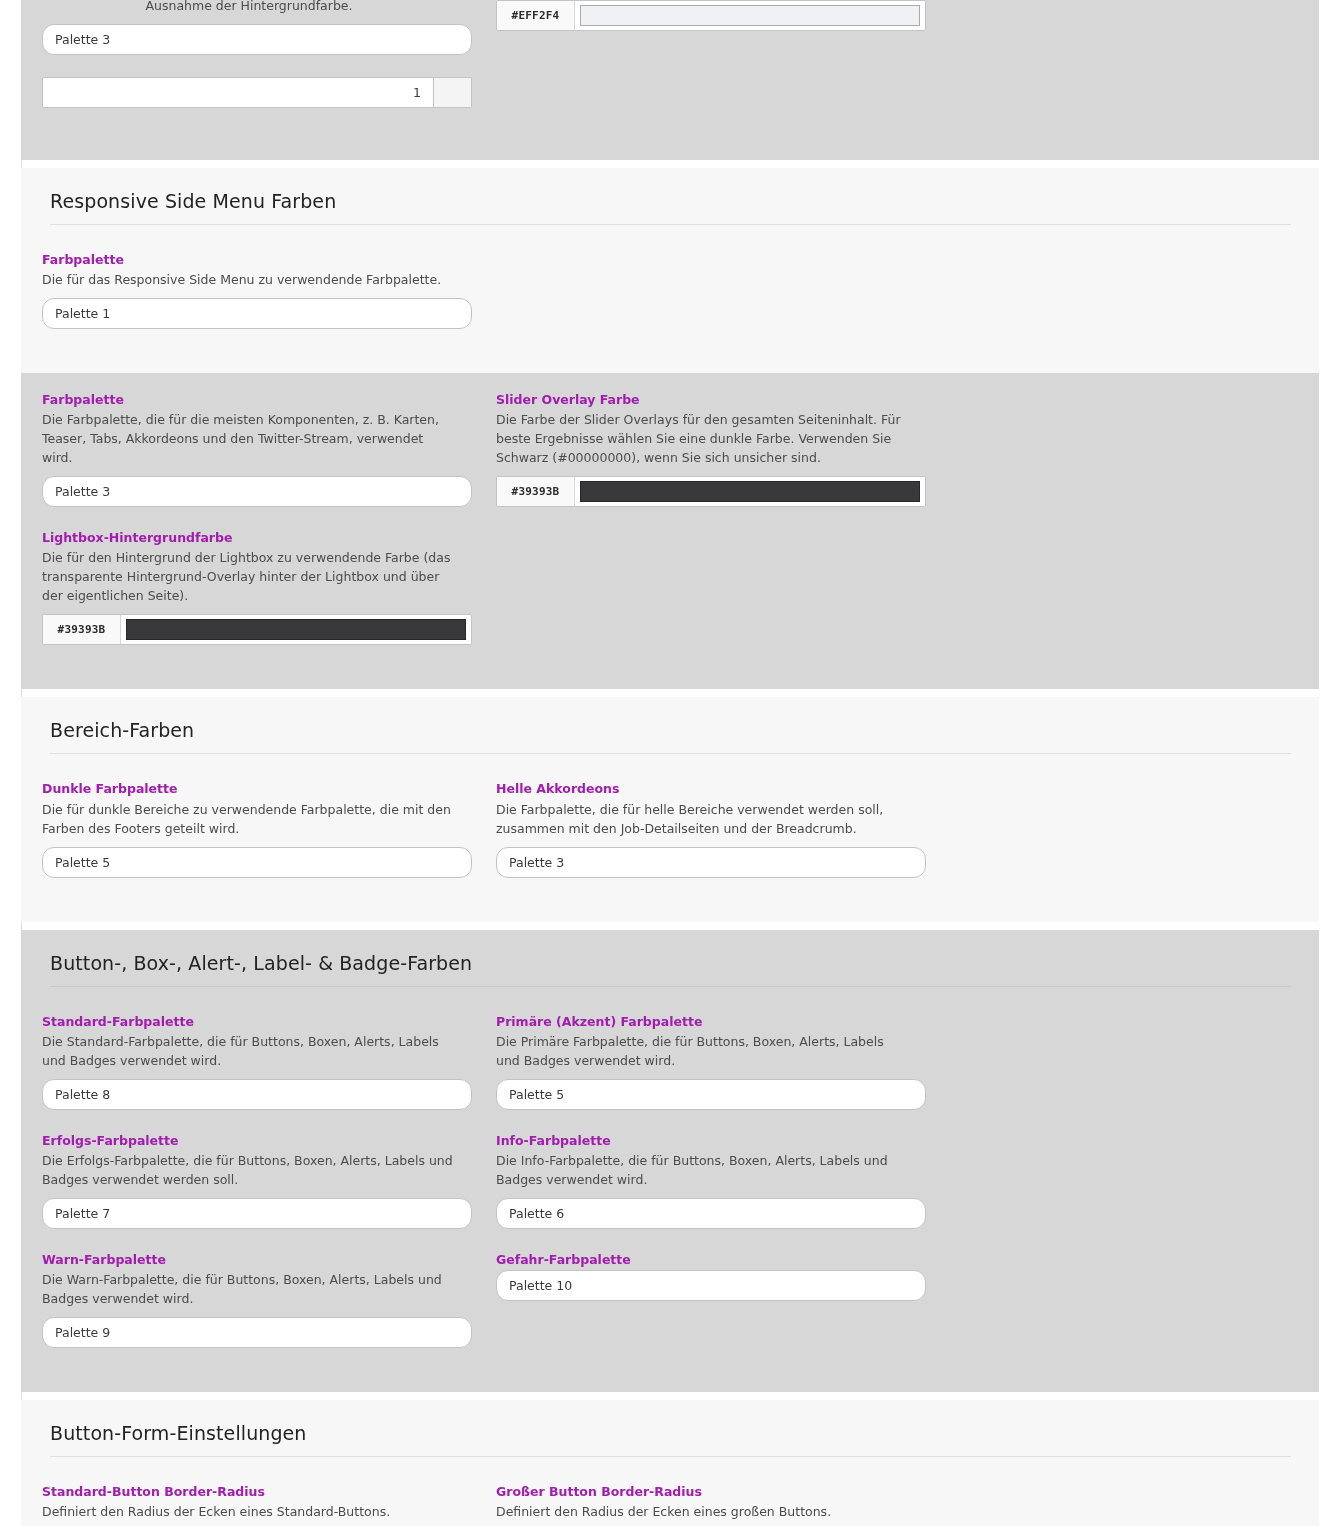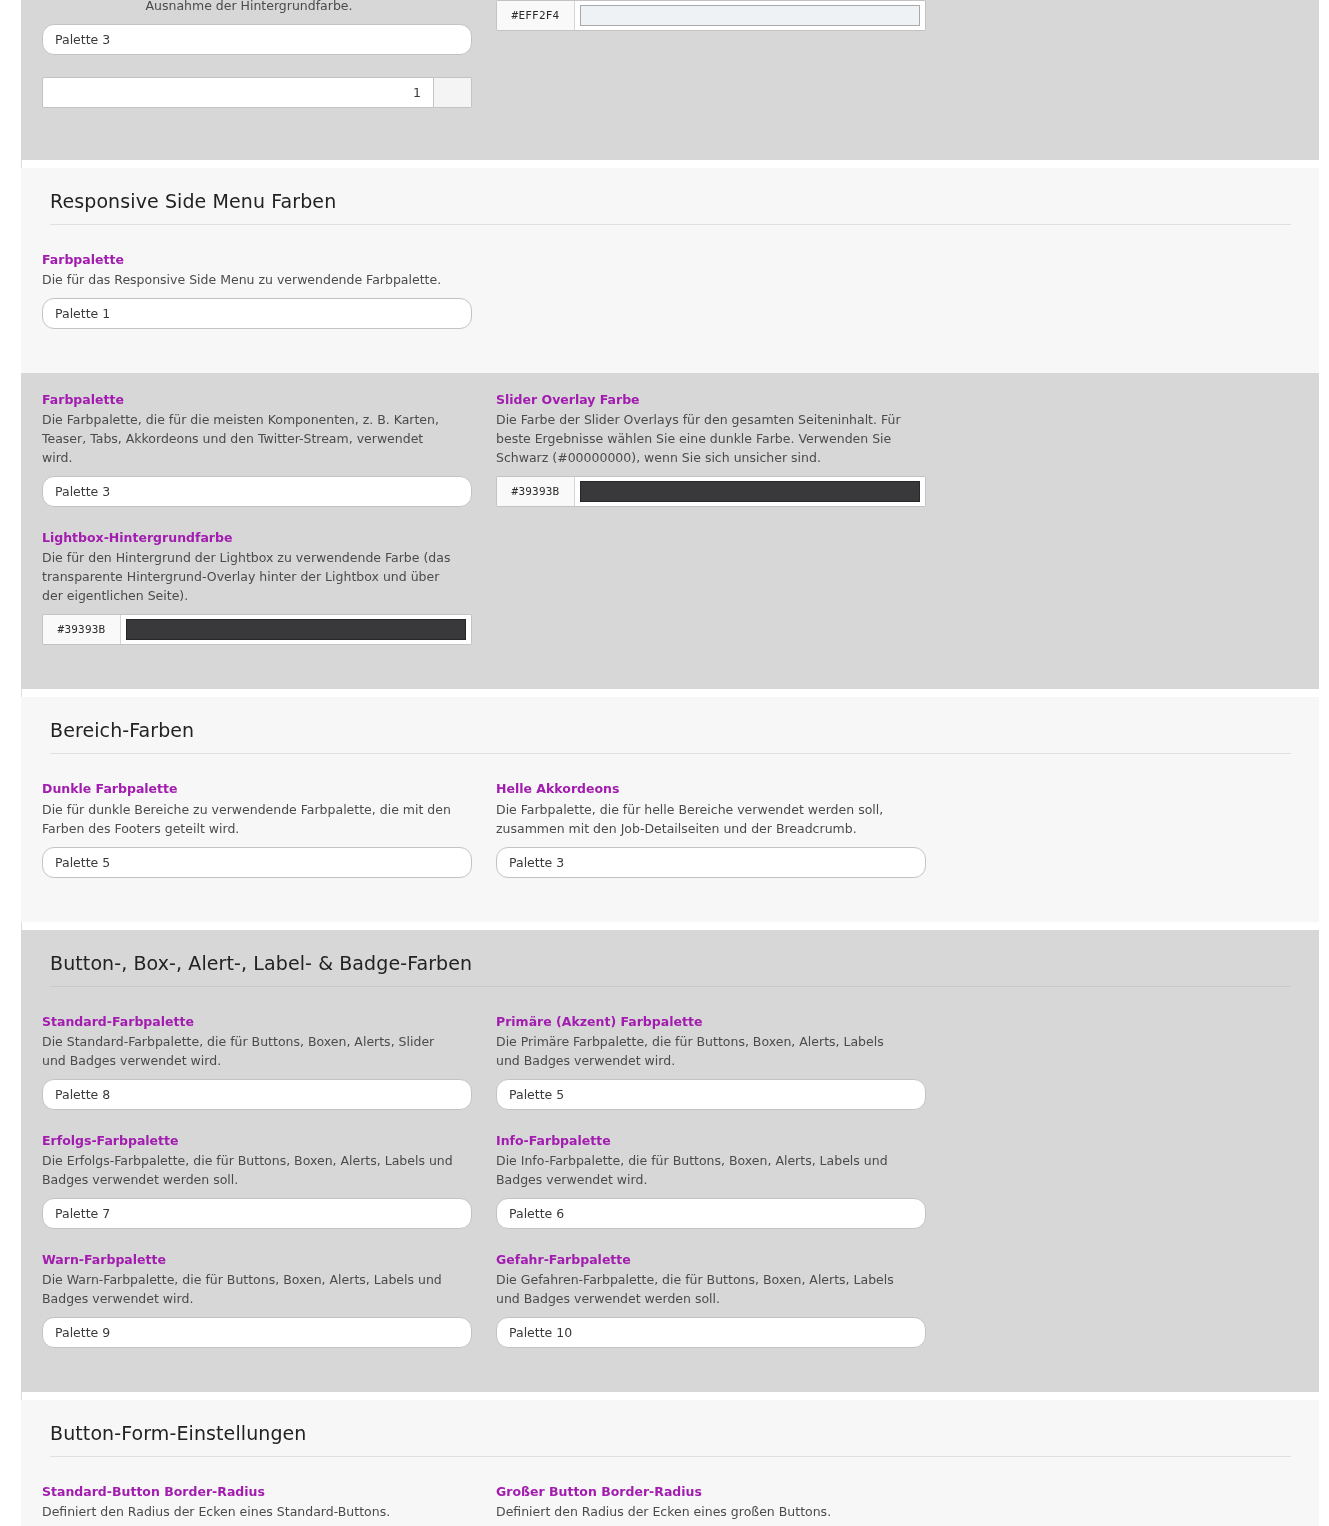--- a/index.html
+++ b/index.html
@@ -105,21 +105,21 @@
   .color-hex {
     width: 78px;
     flex: 0 0 78px;
     background: #f9f9f9;
     border-right: 1px solid #d6d6d6;
     display: flex;
     align-items: center;
     justify-content: center;
     font-family: "DejaVu Sans Mono", "Liberation Mono", monospace;
     font-size: 11px;
-    font-weight: 400;
+    font-weight: 700;
     color: #2b2b2b;
     letter-spacing: 0.2px;
   }
   .color-swatch-wrap {
     flex: 1 1 auto;
     display: flex;
     align-items: center;
     padding: 4px 5px;
     background: #ffffff;
   }
@@ -267,21 +267,21 @@
               <span>Palette 3</span>
             </div>
           </div>
         </div>
       </div>
       <div class="section alt">
         <h2 class="section-title">Button-, Box-, Alert-, Label- &amp; Badge-Farben</h2>
         <div class="grid">
           <div class="col">
             <div class="field-label">Standard-Farbpalette</div>
-            <div class="field-desc">Die Standard-Farbpalette, die für Buttons, Boxen, Alerts, Slider und Badges verwendet wird.</div>
+            <div class="field-desc">Die Standard-Farbpalette, die für Buttons, Boxen, Alerts, Labels und Badges verwendet wird.</div>
             <div class="input-box">
               <span>Palette 8</span>
             </div>
           </div>
           <div class="col">
             <div class="field-label">Primäre (Akzent) Farbpalette</div>
             <div class="field-desc">Die Primäre Farbpalette, die für Buttons, Boxen, Alerts, Labels und Badges verwendet wird.</div>
             <div class="input-box">
               <span>Palette 5</span>
             </div>
@@ -302,21 +302,20 @@
           </div>
           <div class="col">
             <div class="field-label">Warn-Farbpalette</div>
             <div class="field-desc">Die Warn-Farbpalette, die für Buttons, Boxen, Alerts, Labels und Badges verwendet wird.</div>
             <div class="input-box">
               <span>Palette 9</span>
             </div>
           </div>
           <div class="col">
             <div class="field-label">Gefahr-Farbpalette</div>
-            <div class="field-desc">Die Gefahren-Farbpalette, die für Buttons, Boxen, Alerts, Labels und Badges verwendet werden soll.</div>
             <div class="input-box">
               <span>Palette 10</span>
             </div>
           </div>
         </div>
       </div>
       <div class="section base">
         <h2 class="section-title">Button-Form-Einstellungen</h2>
         <div class="grid">
           <div class="col">

